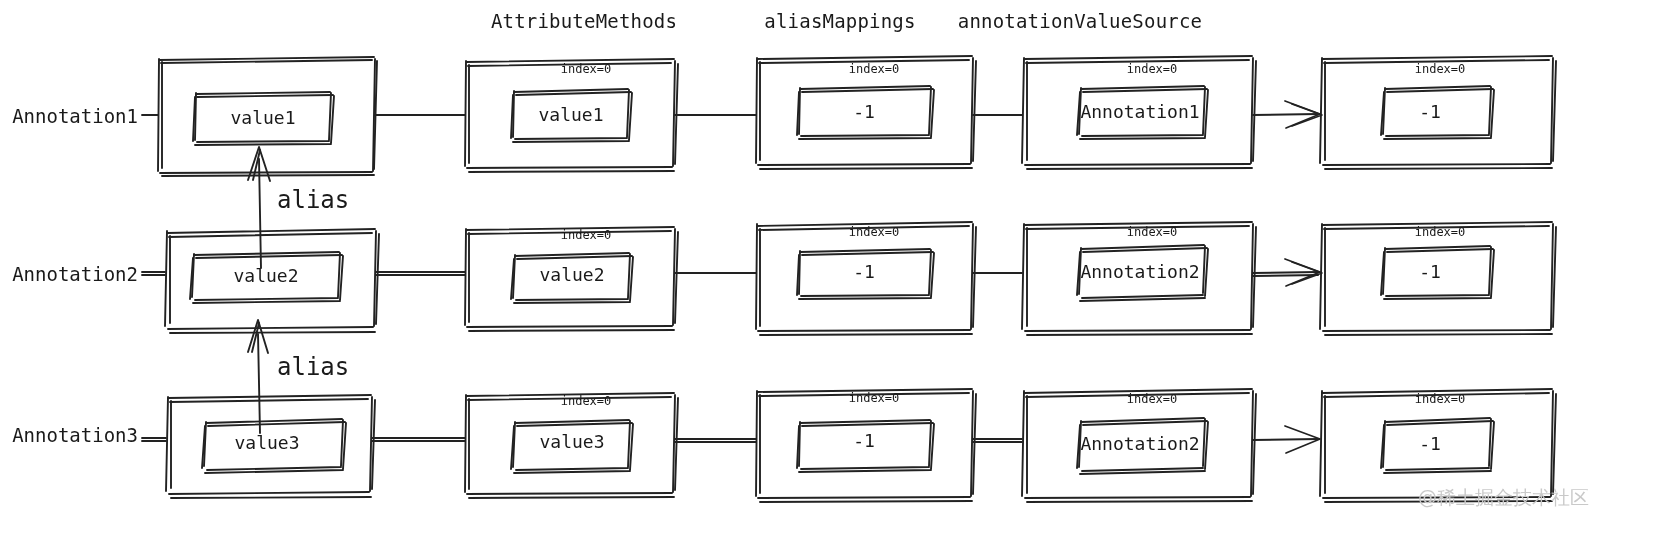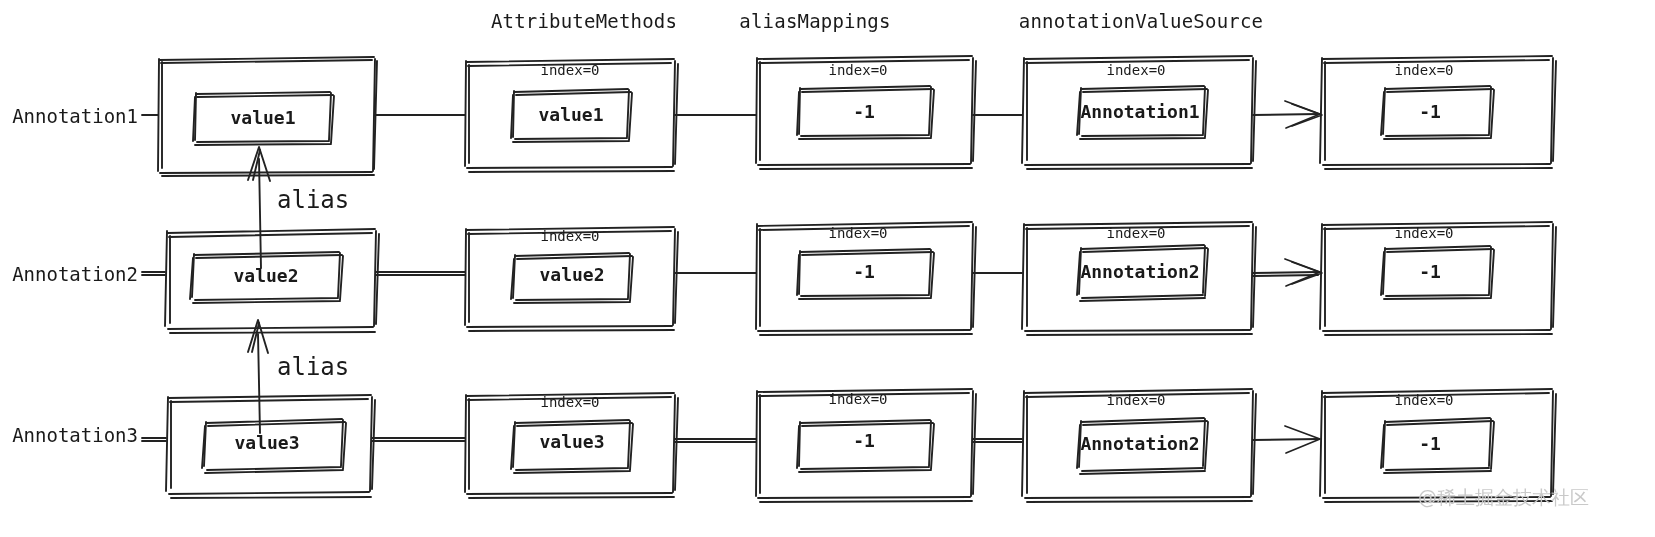--- a/index.html
+++ b/index.html
@@ -3,22 +3,22 @@
 <meta charset="utf-8">
 <style>
   html,body{margin:0;padding:0;background:#ffffff;}
   body{width:1655px;height:537px;overflow:hidden;
        font-family:"DejaVu Sans Mono","Liberation Mono",monospace;}
   #stage{position:relative;width:1315px;height:537px;background:#fff;}
   svg#sketch{position:absolute;left:0;top:0;width:1655px;height:537px;}
   .lbl{position:absolute;color:#1a1a1a;white-space:nowrap;}
   .col-header{font-size:19px;letter-spacing:.2px;}
   .row-label{font-size:19px;}
-  .box-title{font-size:14px;}
-  .box-value{font-size:18px;font-weight:bold;}
+  .box-title{font-size:12px;margin-left:16px;}
+  .box-value{font-size:18px;}
   .edge-label{font-size:24px;}
   .watermark{font-family:"DejaVu Sans","Liberation Sans",sans-serif;
              font-size:19px;color:#c9c9c9;}
   .ctr{transform:translateX(-50%);text-align:center;}
   .rgt{transform:translateX(-100%);}
 </style>
 </head>
 <body>
 
 <div id="stage">
@@ -202,22 +202,22 @@
       <g>
         <path d="M260,433 L258,334"></path>
         <path d="M248,352 L258,320 L268,353"></path>
         <path d="M252,352 L259,323"></path>
       </g>
 
     </g>
   </svg>
 
   <div class="lbl col-header ctr" style="left:584px;top:10px;">AttributeMethods</div>
-  <div class="lbl col-header ctr" style="left:815px;top:10px;">aliasMappings</div>
-  <div class="lbl col-header ctr" style="left:1141px;top:10px;">annotationValueSource</div>
+  <div class="lbl col-header ctr" style="left:840px;top:10px;">aliasMappings</div>
+  <div class="lbl col-header ctr" style="left:1080px;top:10px;">annotationValueSource</div>
 
   <div class="lbl row-label rgt" style="left:138px;top:105px;">Annotation1</div>
   <div class="lbl row-label rgt" style="left:138px;top:263px;">Annotation2</div>
   <div class="lbl row-label rgt" style="left:138px;top:424px;">Annotation3</div>
 
   <div class="lbl box-value ctr" style="left:263px;top:107px;">value1</div>
 
   <div class="lbl box-title ctr" style="left:570px;top:62px;">index=0</div>
   <div class="lbl box-value ctr" style="left:571px;top:104px;">value1</div>
 

